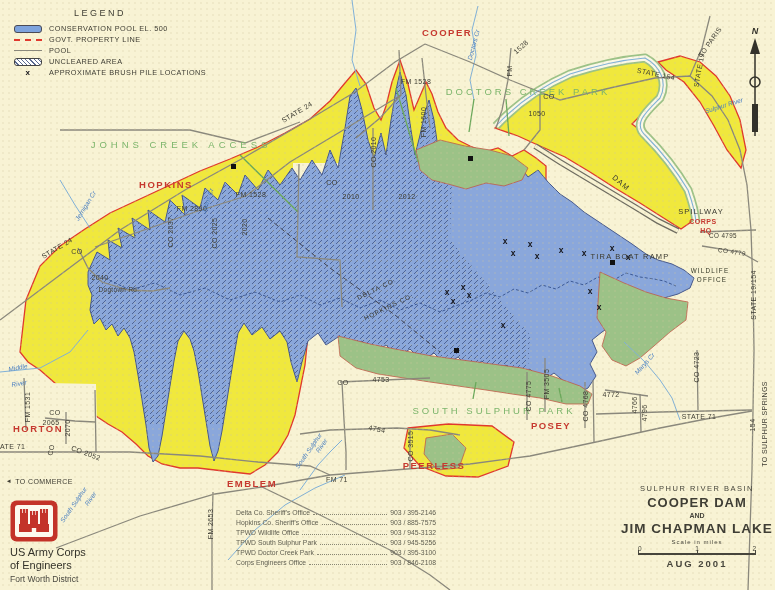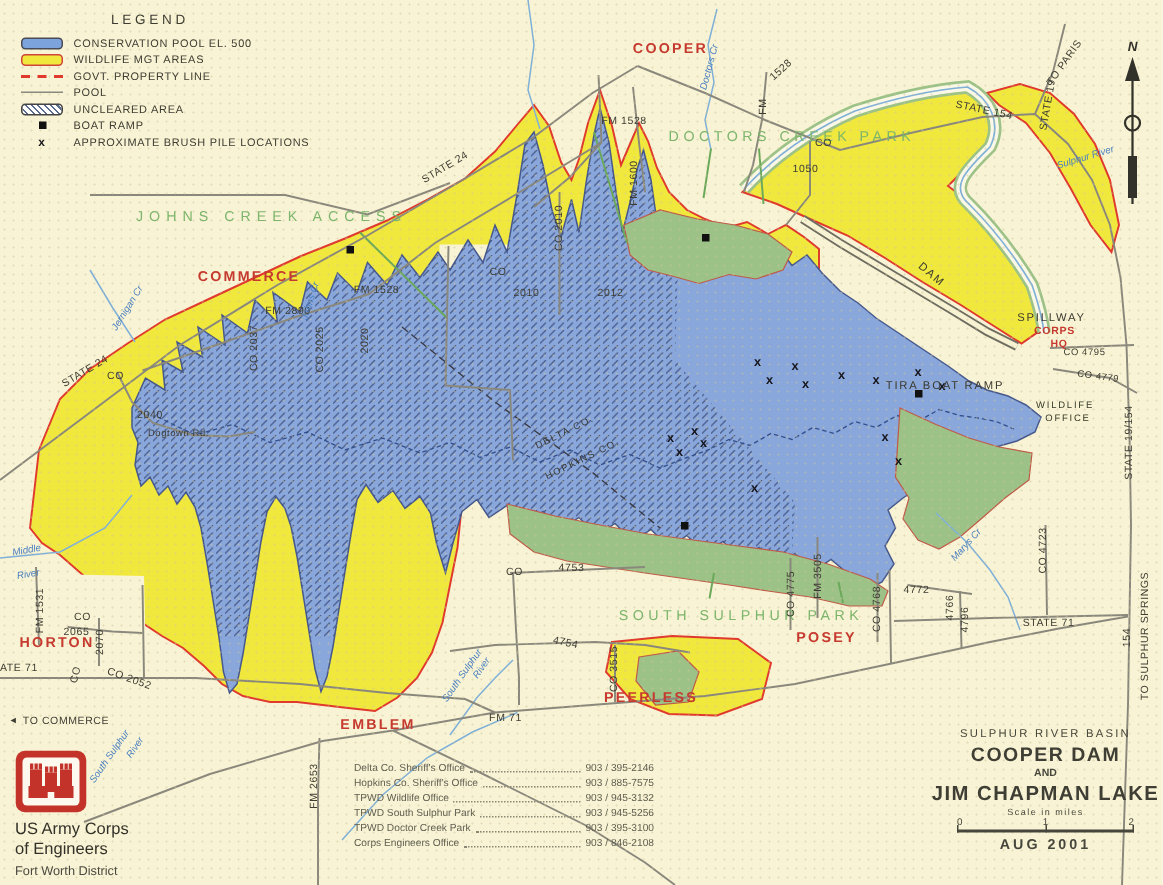--- a/index.html
+++ b/index.html
@@ -166,49 +166,39 @@
   </g>
 </svg>
 
 <div class="legend">
   <div class="lt">LEGEND</div>
   <div class="li">
     <span class="swb sw-pool"></span>
     <span>CONSERVATION POOL EL. 500</span>
   </div>
   <div class="li">
-    <span class="swb sw-wild"></span>
-    <span>WILDLIFE MGT AREAS</span>
-  </div>
-  <div class="li">
     <span class="swb sw-prop"></span>
     <span>GOVT. PROPERTY LINE</span>
   </div>
   <div class="li">
     <span class="swb sw-road"></span>
     <span>POOL</span>
   </div>
   <div class="li">
     <span class="swb sw-unc"></span>
     <span>UNCLEARED AREA</span>
   </div>
   <div class="li">
-    <span class="swb sw-none">
-          <span class="sqi"></span>
-        </span>
-    <span>BOAT RAMP</span>
-  </div>
-  <div class="li">
     <span class="swb sw-none xg">x</span>
     <span>APPROXIMATE BRUSH PILE LOCATIONS</span>
   </div>
 </div>
 
 <span class="lb t" style="left:447px;top:33px">COOPER</span>
-<span class="lb t" style="left:166px;top:185px">COMMERCE</span>
+<span class="lb t" style="left:166px;top:185px">HOPKINS</span>
 <span class="lb t" style="left:38px;top:429px">HORTON</span>
 <span class="lb t" style="left:252px;top:484px">EMBLEM</span>
 <span class="lb t" style="left:434px;top:466px">PEERLESS</span>
 <span class="lb t" style="left:551px;top:426px">POSEY</span>
 <span class="lb t" style="left:703px;top:221px;font-size:7px;letter-spacing:.5px">CORPS</span>
 <span class="lb t" style="left:706px;top:230px;font-size:7px;letter-spacing:.5px">HQ</span>
 
 <span class="lb p" style="left:181px;top:145px;letter-spacing:4px">JOHNS CREEK ACCESS</span>
 <span class="lb p" style="left:528px;top:92px">DOCTORS CREEK PARK</span>
 <span class="lb p" style="left:494px;top:411px">SOUTH SULPHUR PARK</span>

